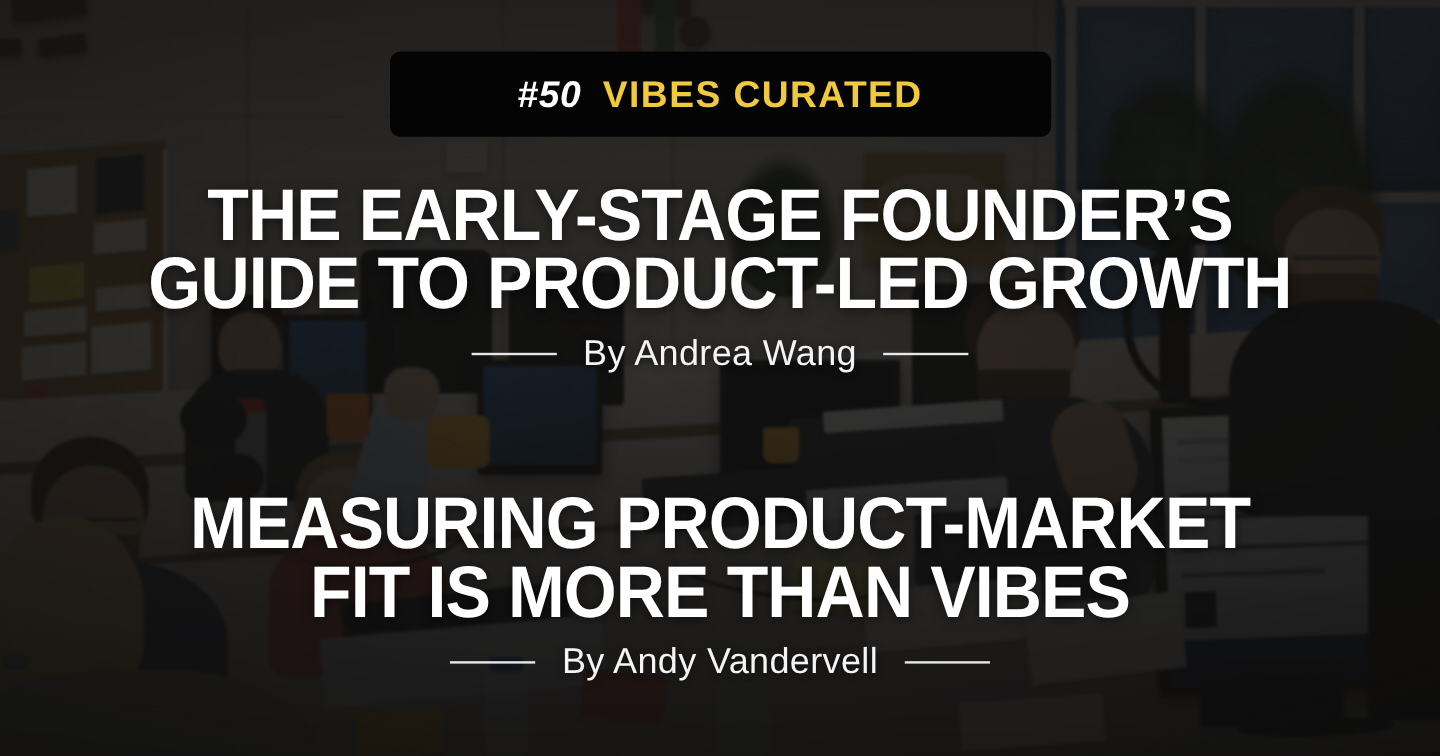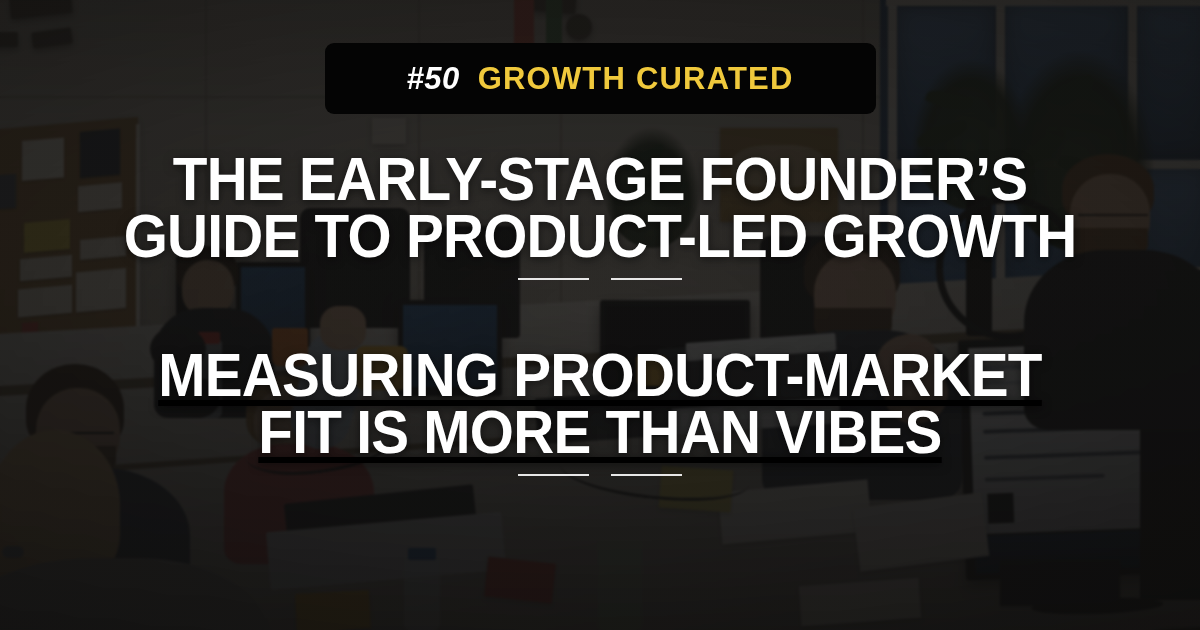--- a/index.html
+++ b/index.html
@@ -194,21 +194,21 @@
   }
   .badge-text {
     color: #f0c93c;
     font-size: 31px;
     font-weight: 700;
     letter-spacing: 1.2px;
   }
 
   .story { width: 100%; text-align: center; }
   .story-1 { margin-top: 37px; }
-  .story-2 { margin-top: 67px; text-decoration: underline; }
+  .story-2 { margin-top: 96px; }
 
   .headline {
     color: #ffffff;
     font-weight: 700;
     font-size: 61px;
     line-height: 57px;
     letter-spacing: -0.8px;
     text-shadow: 0 2px 10px rgba(0,0,0,.55);
     transform: scaleX(.93);
     white-space: nowrap;
@@ -428,39 +428,41 @@
     <div class="cable" style="left:820px; top:420px; width:130px; height:38px; transform:rotate(-10deg)"></div>
 
     <div class="photo-blur"></div>
     <div class="scrim"></div>
   </div>
 
   <div class="content">
 
     <div class="badge">
       <span class="badge-num">#50</span>
-      <span class="badge-text">GROWTH CURATED</span>
+      <span class="badge-text">VIBES CURATED</span>
     </div>
 
     <div class="story story-1">
       <div class="headline">
         <span class="hl-line">THE EARLY-STAGE FOUNDER’S</span>
         <span class="hl-line">GUIDE TO PRODUCT-LED GROWTH</span>
       </div>
       <div class="byline-row">
         <span class="rule"></span>
+        <span class="byline">By Andrea Wang</span>
         <span class="rule"></span>
       </div>
     </div>
 
     <div class="story story-2">
       <div class="headline">
         <span class="hl-line">MEASURING PRODUCT-MARKET</span>
         <span class="hl-line">FIT IS MORE THAN VIBES</span>
       </div>
       <div class="byline-row">
         <span class="rule"></span>
+        <span class="byline">By Andy Vandervell</span>
         <span class="rule"></span>
       </div>
     </div>
 
   </div>
 </div>
 
 </body></html>

